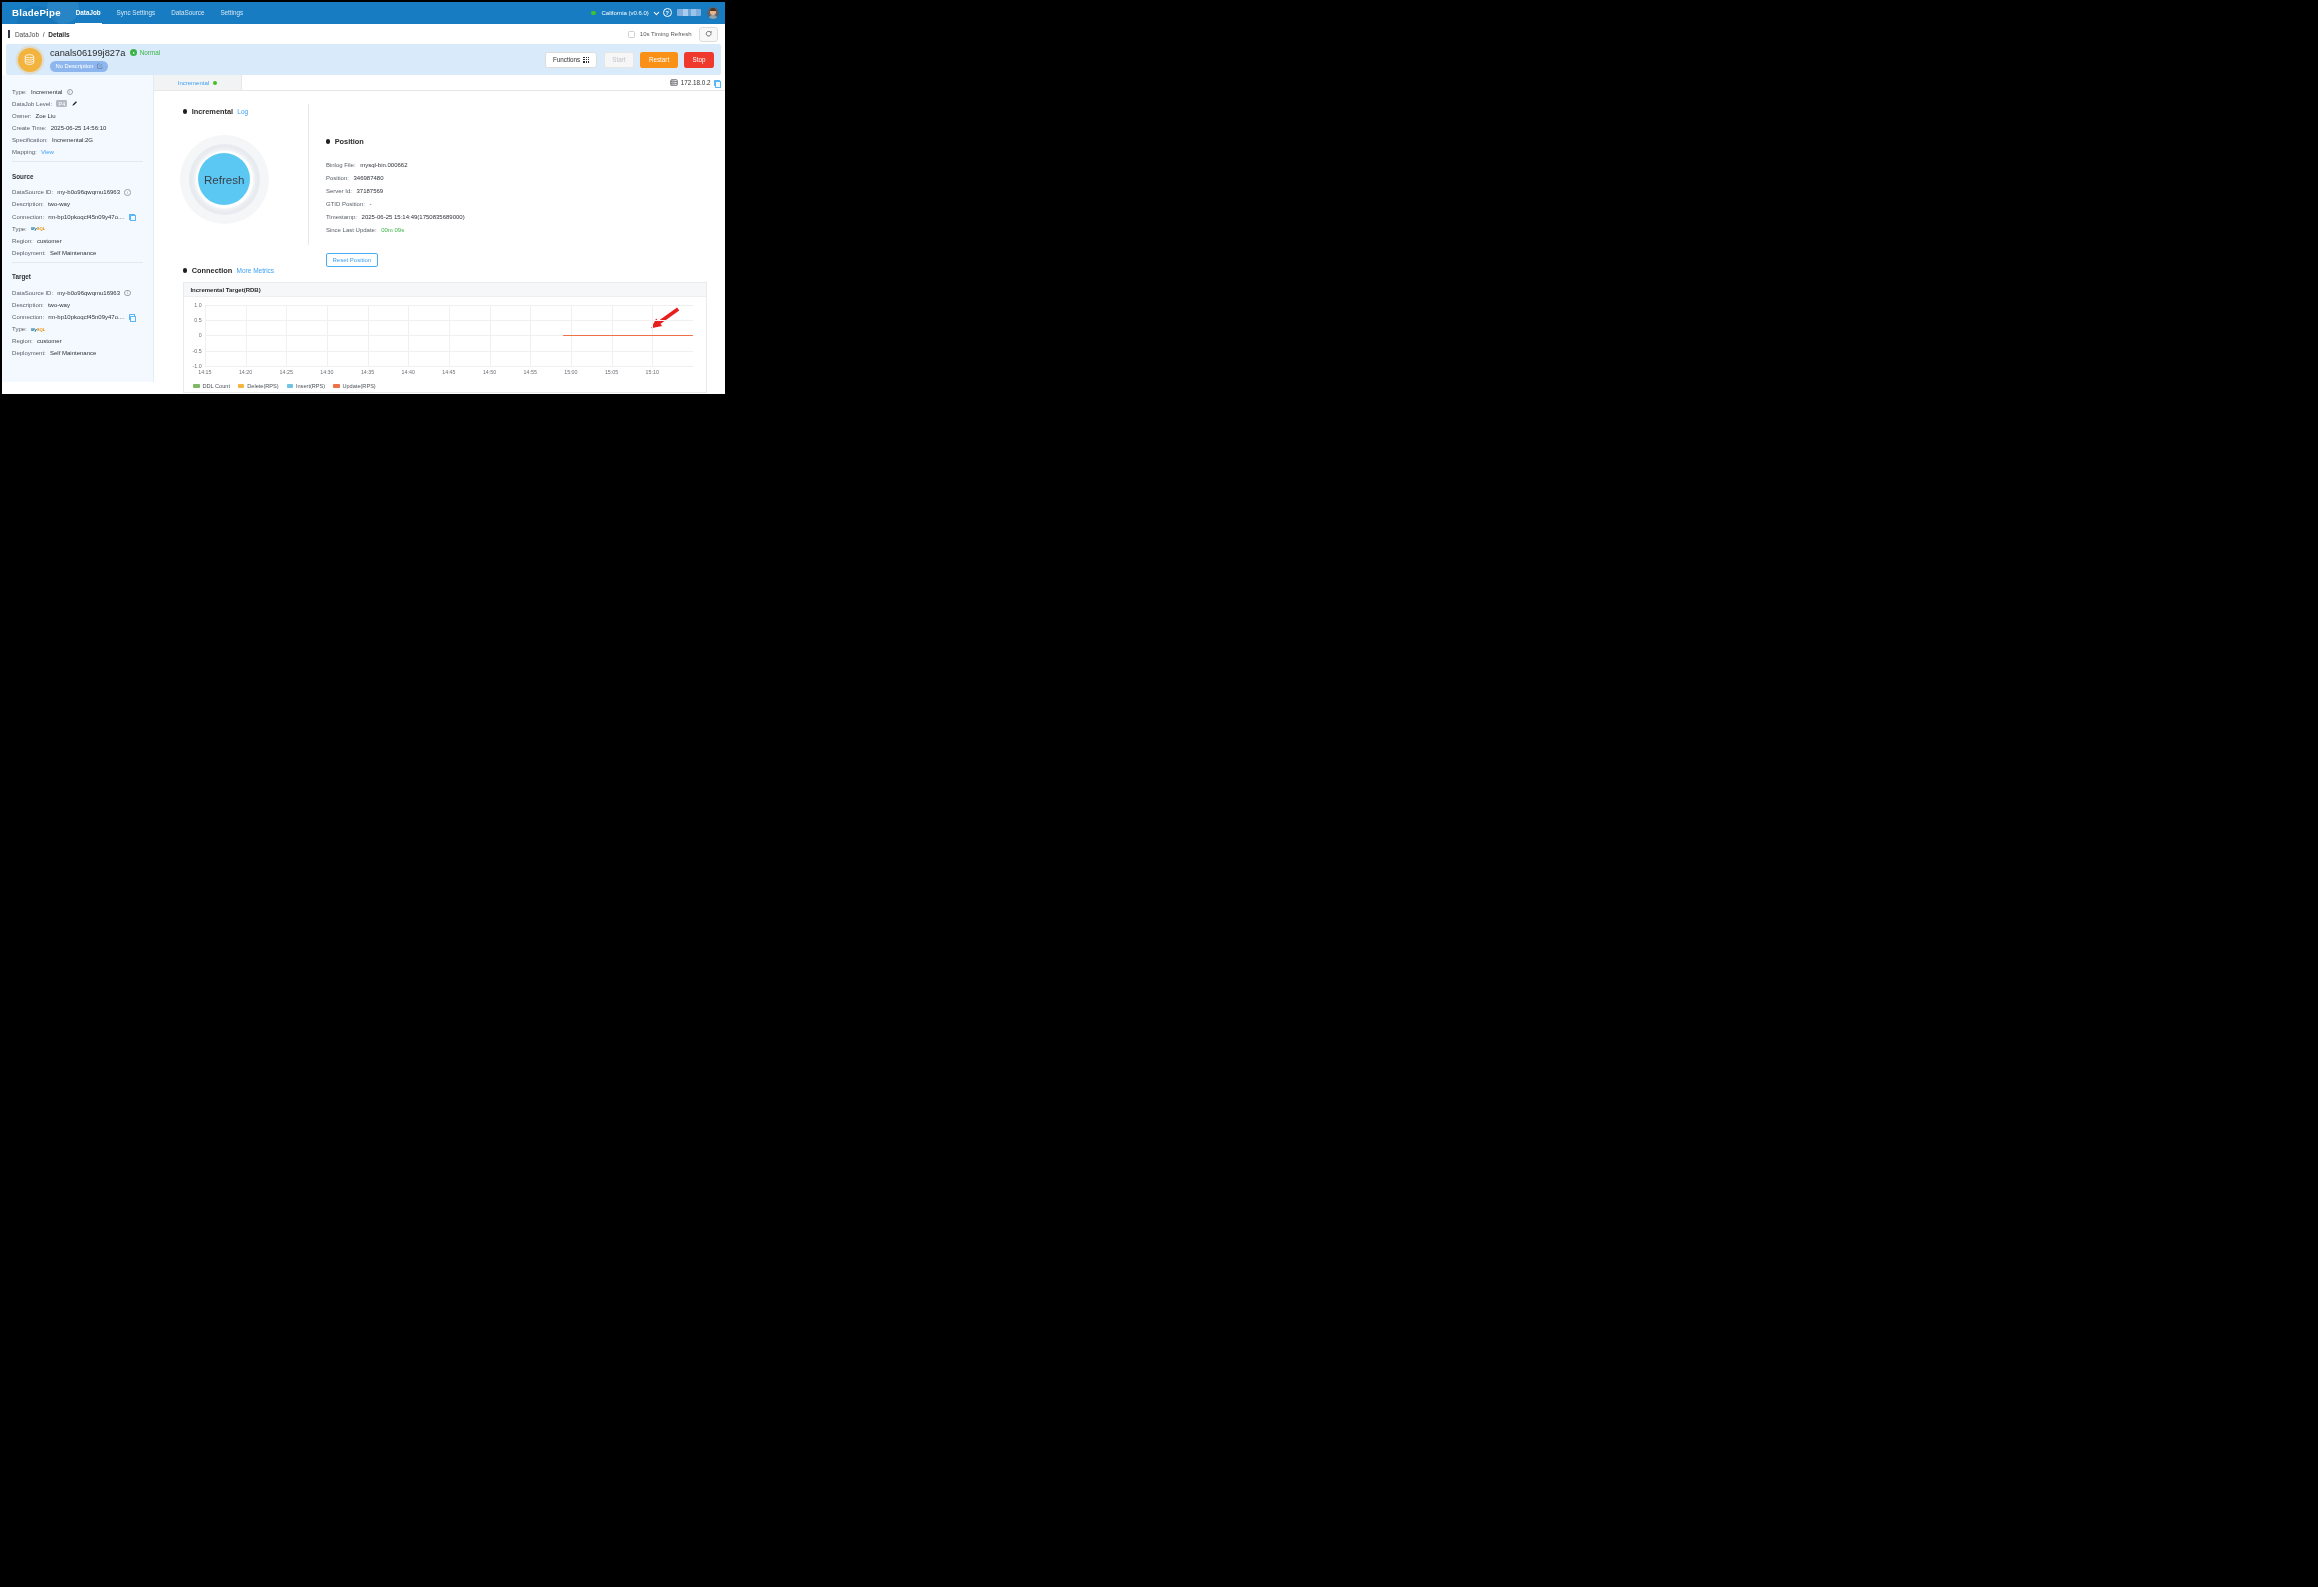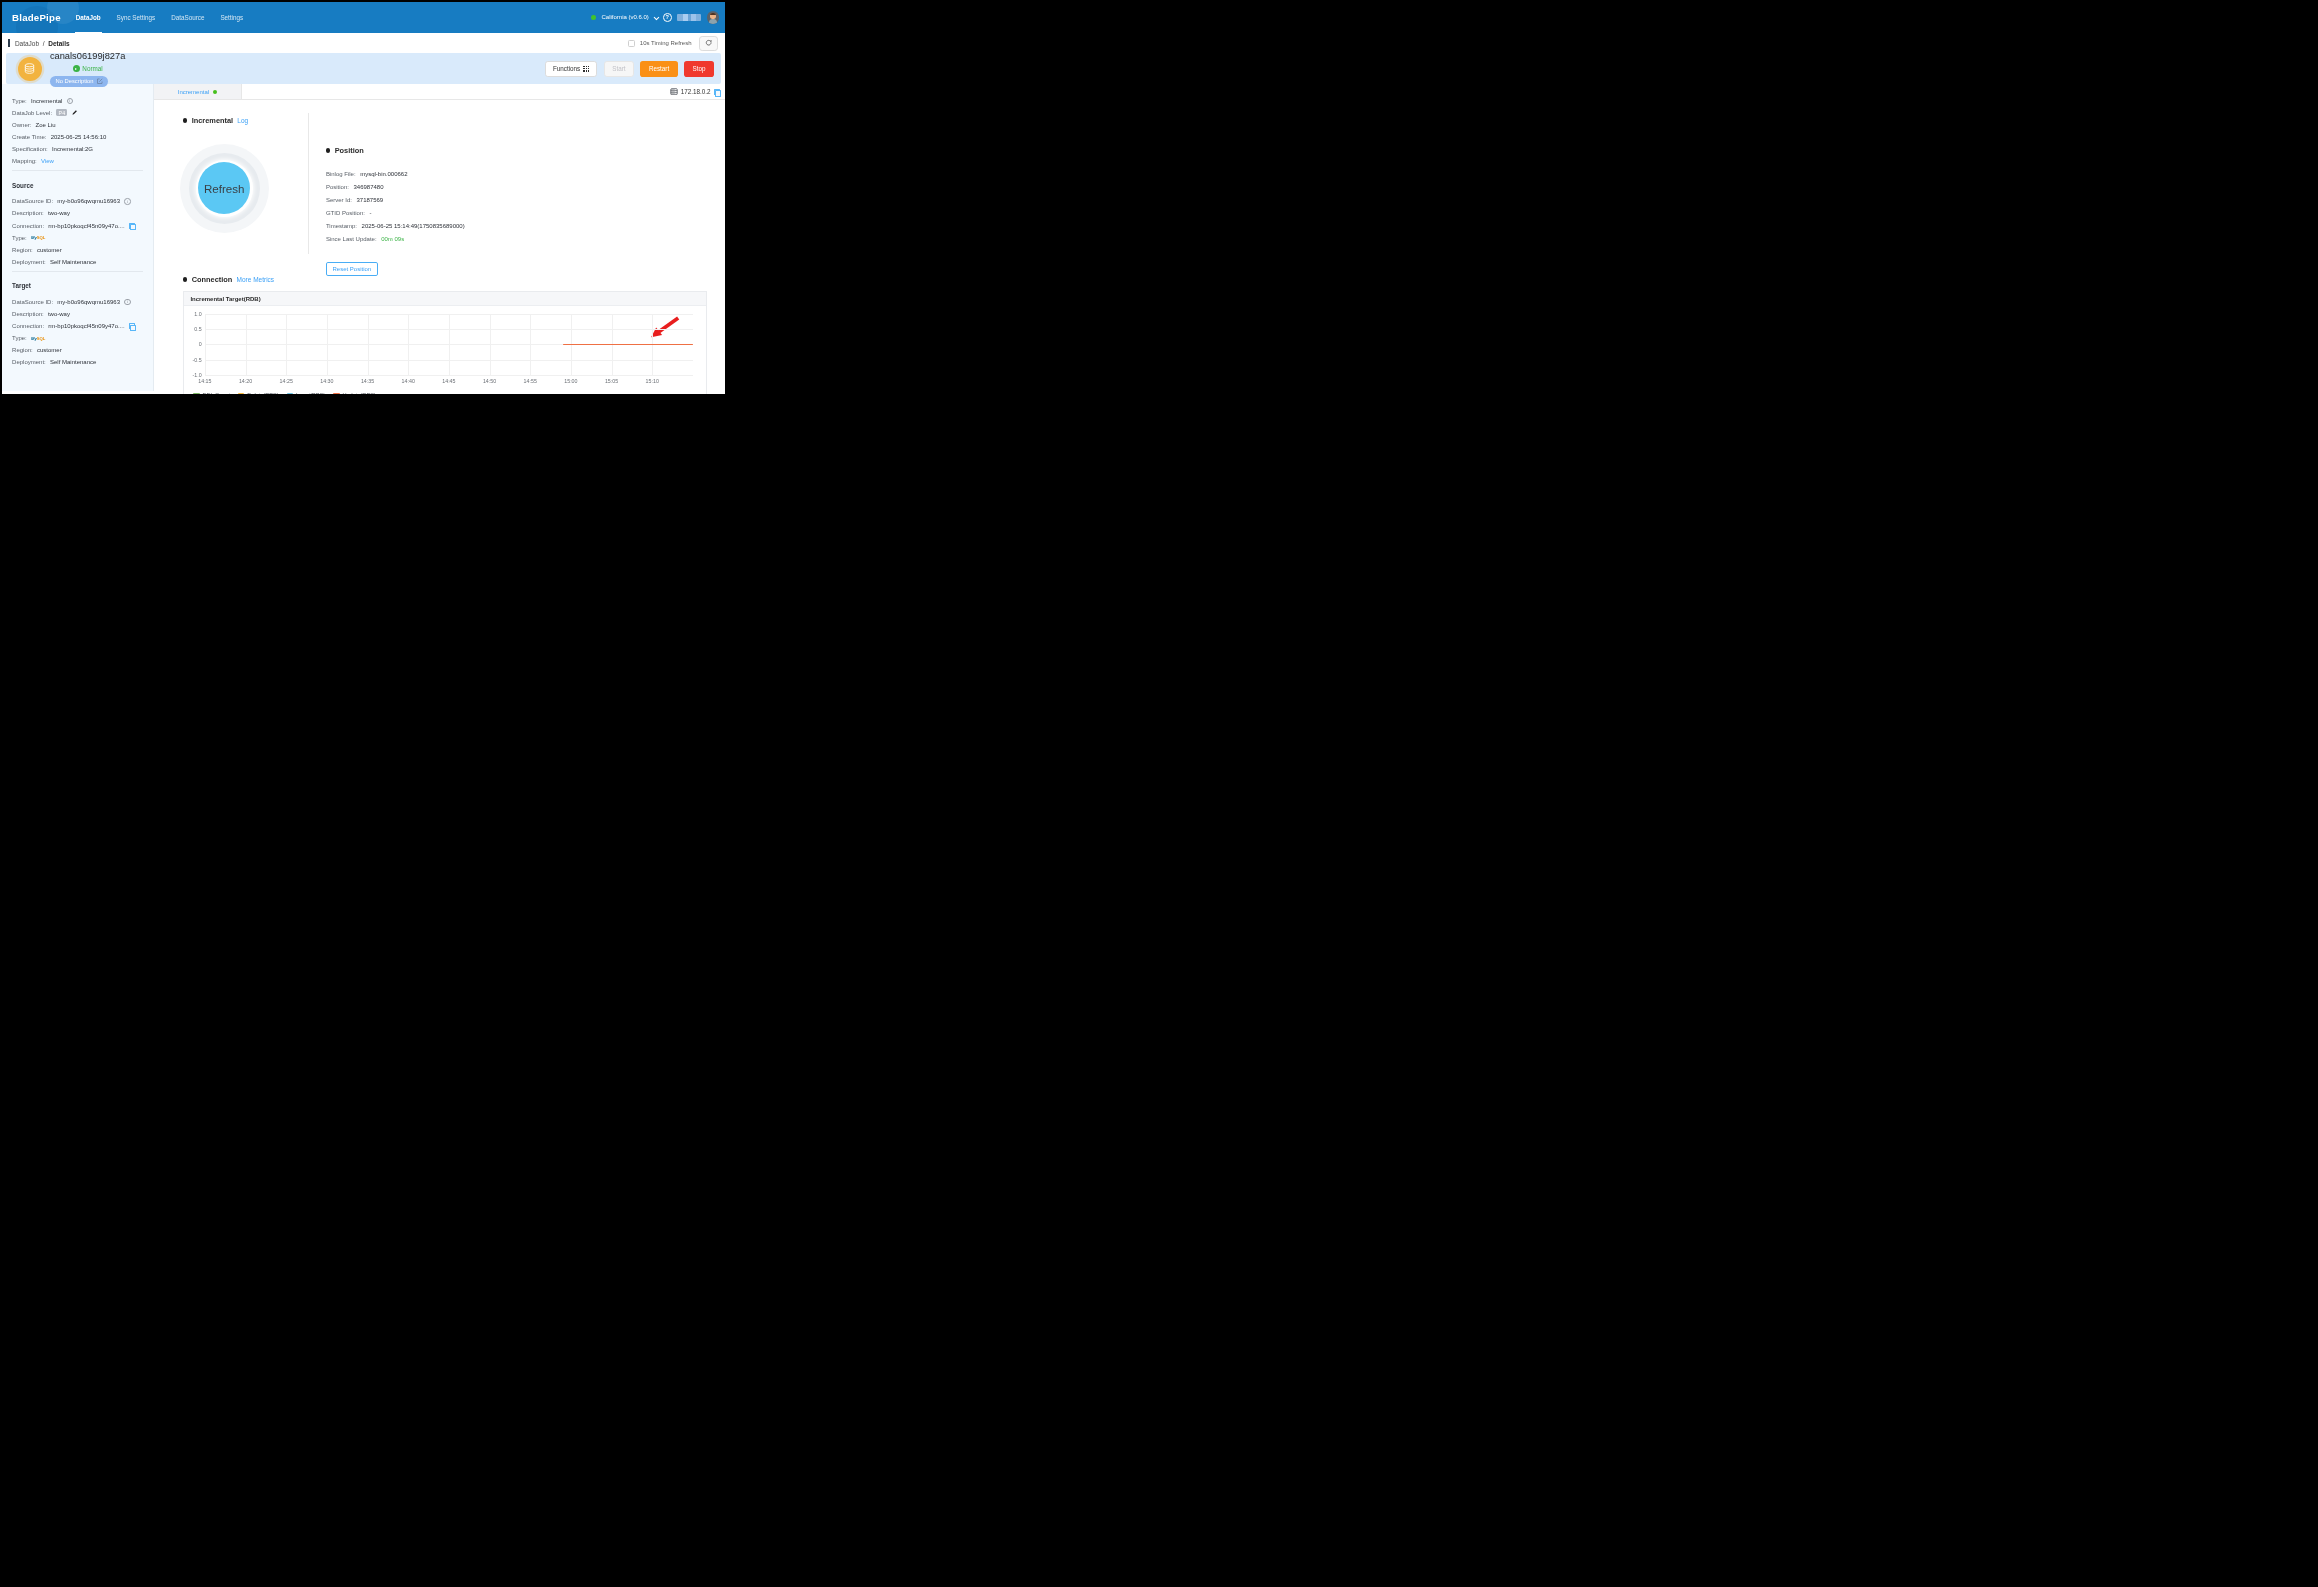--- a/index.html
+++ b/index.html
@@ -1,20 +1,20 @@
 <!DOCTYPE html>
 <html style="font-size:7.4px"><head>
 <meta charset="utf-8">
 <style>
   * { margin:0; padding:0; box-sizing:border-box; }
   html,body { width:727px; height:396px; background:#000; font-family:"Liberation Sans", sans-serif; overflow:hidden; }
   .app { position:absolute; left:1.9px; top:1.9px; width:723px; height:392px; background:#fff; overflow:hidden; }
 
   
-  .nav { position:relative; height:31px; background:#177cc2; display:flex; align-items:center; overflow:hidden; }
+  .nav { position:relative; height:22px; background:#177cc2; display:flex; align-items:center; overflow:hidden; }
   .nav .deco1 { position:absolute; left:45px; top:-10.2px; width:32px; height:32px; border-radius:50%; background:rgba(255,255,255,0.07);}
   .nav .deco2 { position:absolute; left:14px; top:4.6px; width:42px; height:42px; border-radius:50%; background:rgba(0,60,120,0.10);}
   .logo { position:relative; color:#fff; font-size:9.7px; font-weight:bold; letter-spacing:0.2px; margin-left:10.2px; width:60px; }
   .nav-tabs { display:flex; gap:16px; margin-left:3.7px; height:100%; align-items:center; }
   .nav-tab { position:relative; color:rgba(255,255,255,0.82); font-size:6.3px; height:100%; display:flex; align-items:center; cursor:pointer; }
   .nav-tab.active { color:#fff; font-weight:bold; }
   .nav-tab.active::after { content:""; position:absolute; left:-0.9px; right:-0.9px; bottom:0; height:1.4px; background:#fff; }
   .nav-right { position:absolute; right:5.6px; top:0; height:100%; display:flex; align-items:center; gap:5.6px; }
   .env-dot { width:4.6px; height:4.6px; border-radius:50%; background:#41c32a; }
   .env-label { color:#fff; font-size:6px; }
@@ -35,21 +35,21 @@
   .crumb .cur { font-weight:bold; color:#262626; }
   .crumb-right { position:absolute; right:6.5px; display:flex; align-items:center; gap:4.6px; }
   .checkbox { width:7px; height:7px; border:0.5px solid #cfcfcf; border-radius:1.4px; background:#fff; }
   .timing-label { font-size:6px; color:#595959; }
   .refresh-btn { width:19.5px; height:15px; border:0.5px solid #dcdcdc; border-radius:3.2px; background:#f8f8f8; display:flex; align-items:center; justify-content:center; margin-left:2.8px; }
 
   
   .band { position:relative; margin:0 3.7px; height:31px; background:#d9eafb; border-radius:1.9px; display:flex; align-items:center; }
   .job-icon { position:relative; width:24px; height:24px; border-radius:50%; background:#f2b33f; box-shadow:0 0 0 2.3px rgba(242,179,63,0.25); margin-left:12px; display:flex; align-items:center; justify-content:center; }
   .job-meta { margin-left:8.3px; }
-  .job-title-row { display:flex; align-items:center; gap:4.6px;flex-direction:column; }
+  .job-title-row { display:flex; align-items:center; gap:4.6px; }
   .job-name { font-size:9.3px; color:#2b2b2b; font-weight:500; }
   .status { display:flex; align-items:center; gap:2.8px; }
   .play-badge { width:7px; height:7px; border-radius:50%; background:#3bb346; display:flex; align-items:center; justify-content:center; }
   .play-badge::after { content:""; border-left:2.8px solid #fff; border-top:1.6px solid transparent; border-bottom:1.6px solid transparent; margin-left:0.5px; }
   .status-text { color:#3bb346; font-size:6.3px; }
   .desc-pill { margin-top:3.2px; display:inline-flex; align-items:center; gap:3.2px; background:#8db6ef; border-radius:6px; height:11px; padding:0 5.6px; color:#fff; font-size:5.8px; }
   .band-btns { position:absolute; right:7.4px; display:flex; gap:6.5px; }
   .btn { height:16px; border-radius:2.8px; font-size:6.3px; display:flex; align-items:center; justify-content:center; padding:0 7.4px; cursor:pointer; border:0.5px solid transparent; }
   .btn-functions { background:#fff; border-color:#dcdcdc; color:#333; gap:3.2px; }
   .grid-ic { display:grid; grid-template-columns:repeat(3,1.4px); grid-template-rows:repeat(3,1.4px); gap:0.7px; }

